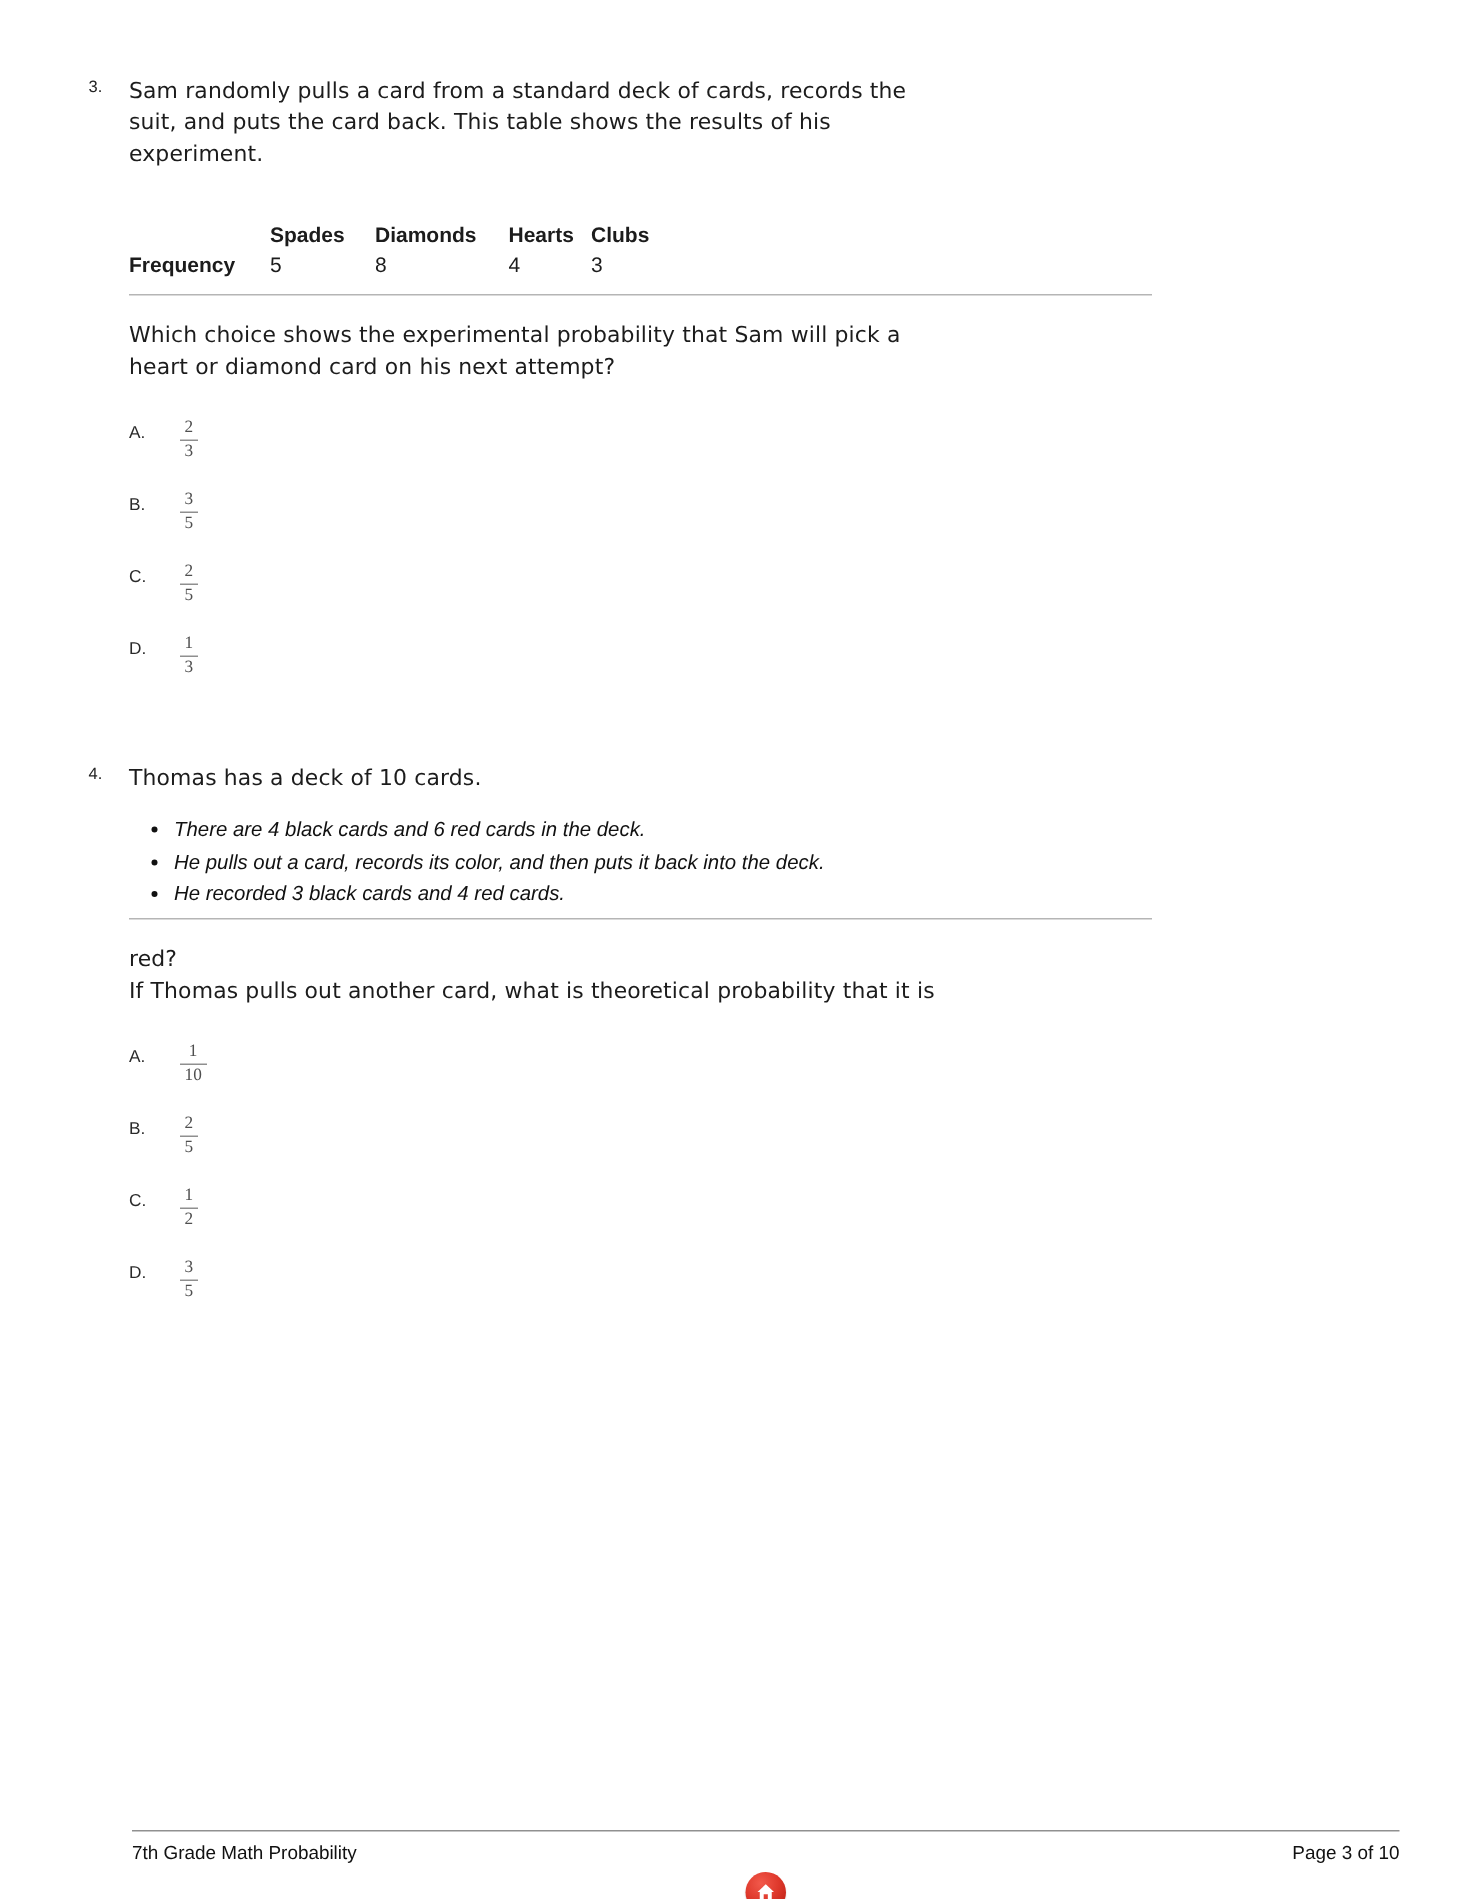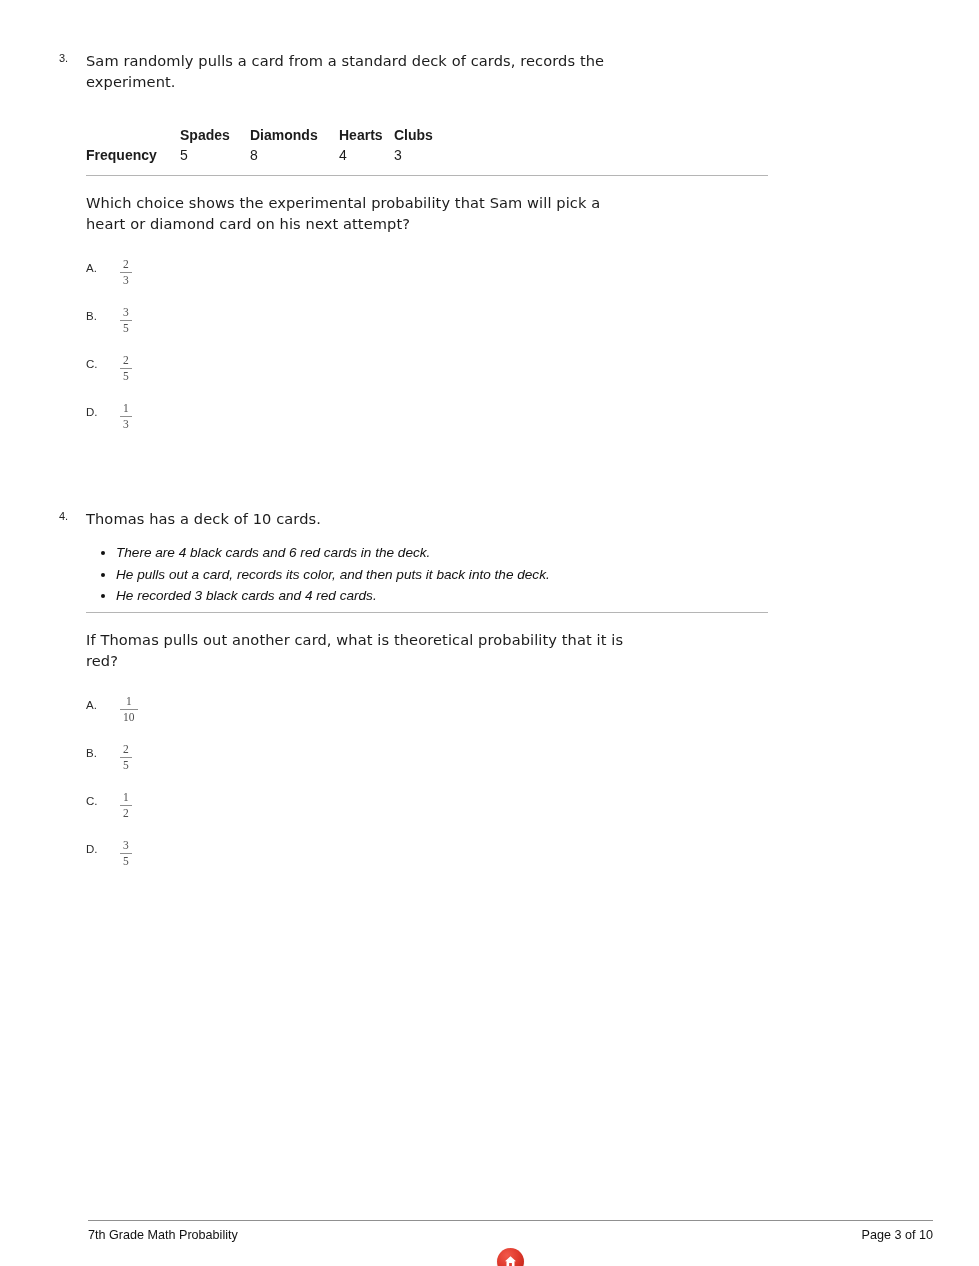--- a/index.html
+++ b/index.html
@@ -90,20 +90,21 @@
   .logo-net { color:#e0352b; }
 </style>
 </head>
 <body>
 
 <div class="question" id="question-3">
   <div class="qnum">3.</div>
   <div class="qcontent">
     <div class="stem">
       <div class="stem-line">Sam randomly pulls a card from a standard deck of cards, records the</div>
+      <div class="stem-line">suit, and puts the card back. This table shows the results of his</div>
       <div class="stem-line">experiment.</div>
     </div>
 
     <table class="freq-table">
       <tbody>
           <tr>
         <th class="col-label"></th>
         <th class="col-spades">Spades</th>
         <th class="col-diamonds">Diamonds</th>
         <th class="col-hearts">Hearts</th>
@@ -168,22 +169,22 @@
 
     <ul class="bullets">
       <li>There are 4 black cards and 6 red cards in the deck.</li>
       <li>He pulls out a card, records its color, and then puts it back into the deck.</li>
       <li>He recorded 3 black cards and 4 red cards.</li>
     </ul>
 
     <div class="hdivider"></div>
 
     <div class="prompt">
+      <div class="prompt-line">red?</div>
       <div class="prompt-line">If Thomas pulls out another card, what is theoretical probability that it is</div>
-      <div class="prompt-line">red?</div>
     </div>
 
     <div class="choices">
       <div class="choice">
         <div class="choice-label">A.</div>
         <div class="fraction">
           <span class="frac-num">1</span>
           <span class="frac-den">10</span>
         </div>
       </div>

